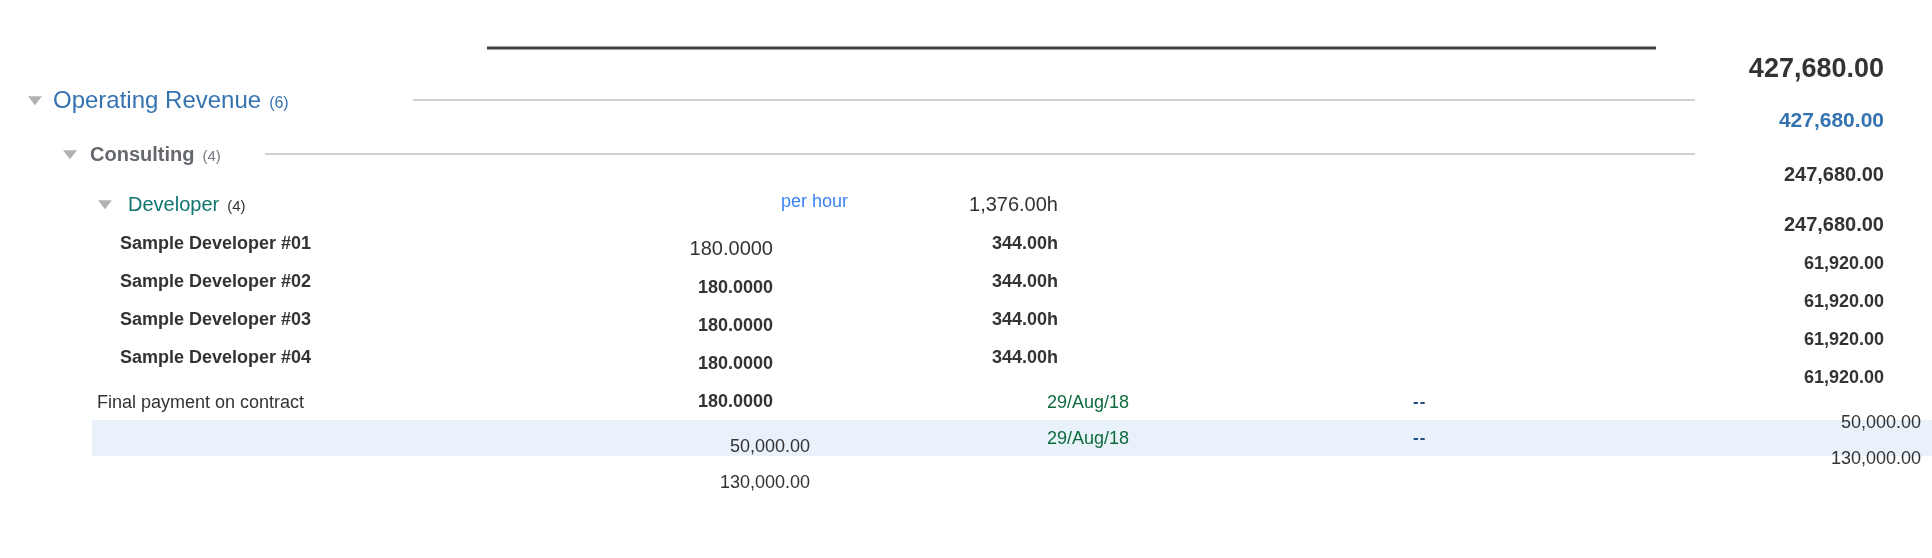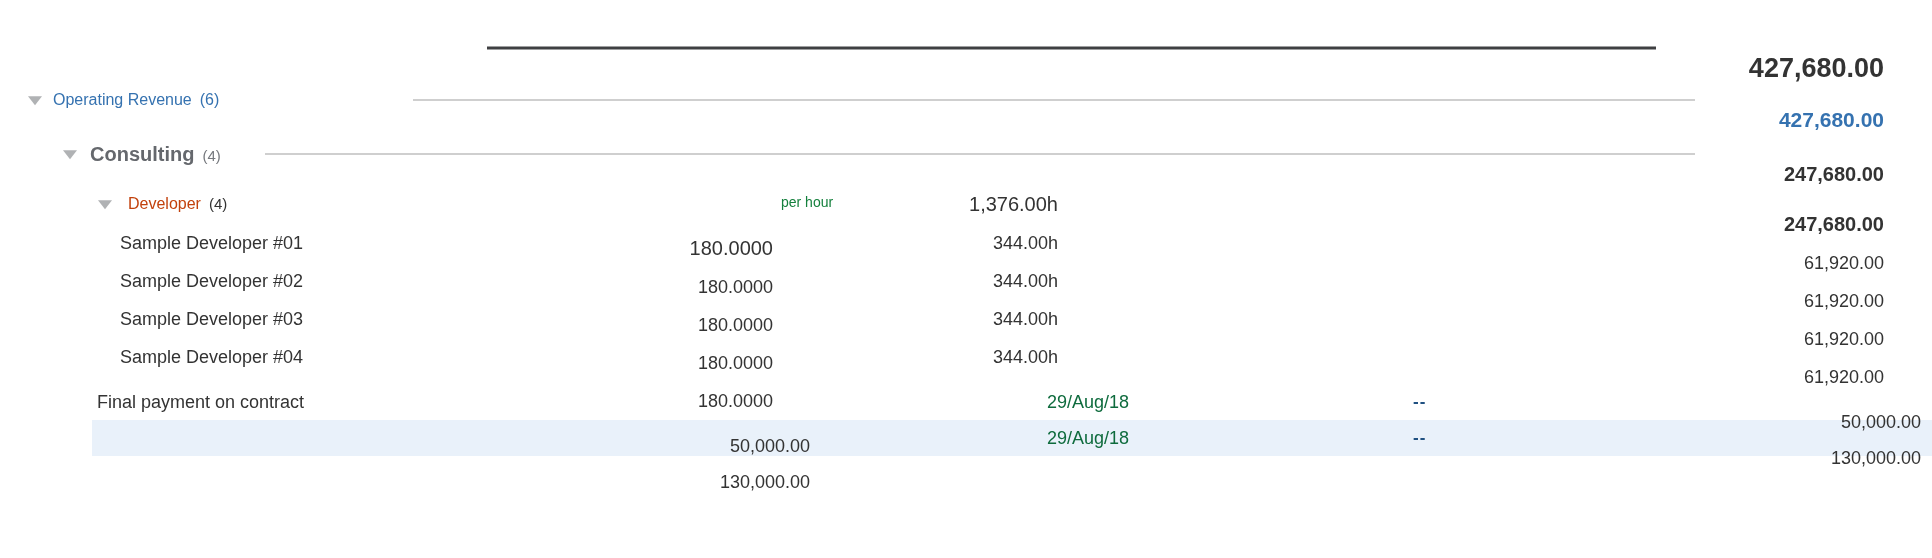--- a/index.html
+++ b/index.html
@@ -32,39 +32,39 @@
   .date{right:840px;text-align:left;color:#0e6b3d;}
   .dash{left:1413px;color:#205081;font-weight:bold;letter-spacing:1px;}
 
   
   .r-total{height:44px;margin-top:26px;}
   .r-total .label{font-size:30px;color:#333;}
   .r-total .count{font-size:18px;color:#333;}
   .r-total .amount{font-size:27px;font-weight:bold;color:#333;}
 
   .r-operating{height:44px;margin-top:8px;}
-  .r-operating .label{font-size:16px;color:#3572b0;}
+  .r-operating .label{font-size:24px;color:#3572b0;}
   .r-operating .count{font-size:16px;color:#3572b0;}
   .r-operating .amount{font-size:21px;font-weight:bold;color:#3572b0;}
 
   .r-group{height:40px;}
   .r-consulting{margin-top:12px;}
   .r-contract{margin-top:24px;}
   .r-group .label{font-size:20px;font-weight:bold;color:#65686d;}
   .r-group .count{font-size:15px;color:#76797e;}
   .r-group .amount{font-size:20px;font-weight:bold;color:#333;}
 
   .r-role{height:40px;margin-top:10px;}
-  .r-role .label{font-size:16px;color:#c2410c;}
+  .r-role .label{font-size:20px;color:#0f766e;}
   .r-role .count{font-size:15px;color:#333;}
   .r-role .rate,.r-role .hours{font-size:20px;color:#333;}
-  .r-role .suffix{font-size:14px;color:#15803d;}
+  .r-role .suffix{font-size:18px;color:#3b82f6;}
   .r-role .amount{font-size:20px;font-weight:bold;color:#333;}
 
-  .r-member{height:38px;}
+  .r-member{height:38px;font-weight:bold;}
   .r-member .label,.r-member .rate,.r-member .hours,.r-member .amount{font-size:18px;color:#333;}
 
   .r-payment{height:36px;padding-left:37px;}
   .r-payment-final{margin-top:8px;}
   .r-payment .label,.r-payment .rate,.r-payment .amount{font-size:18px;color:#333;}
   .r-payment .date{font-size:18px;}
   .r-payment .dash{font-size:17px;}
 </style>
 </head>
 <body>

